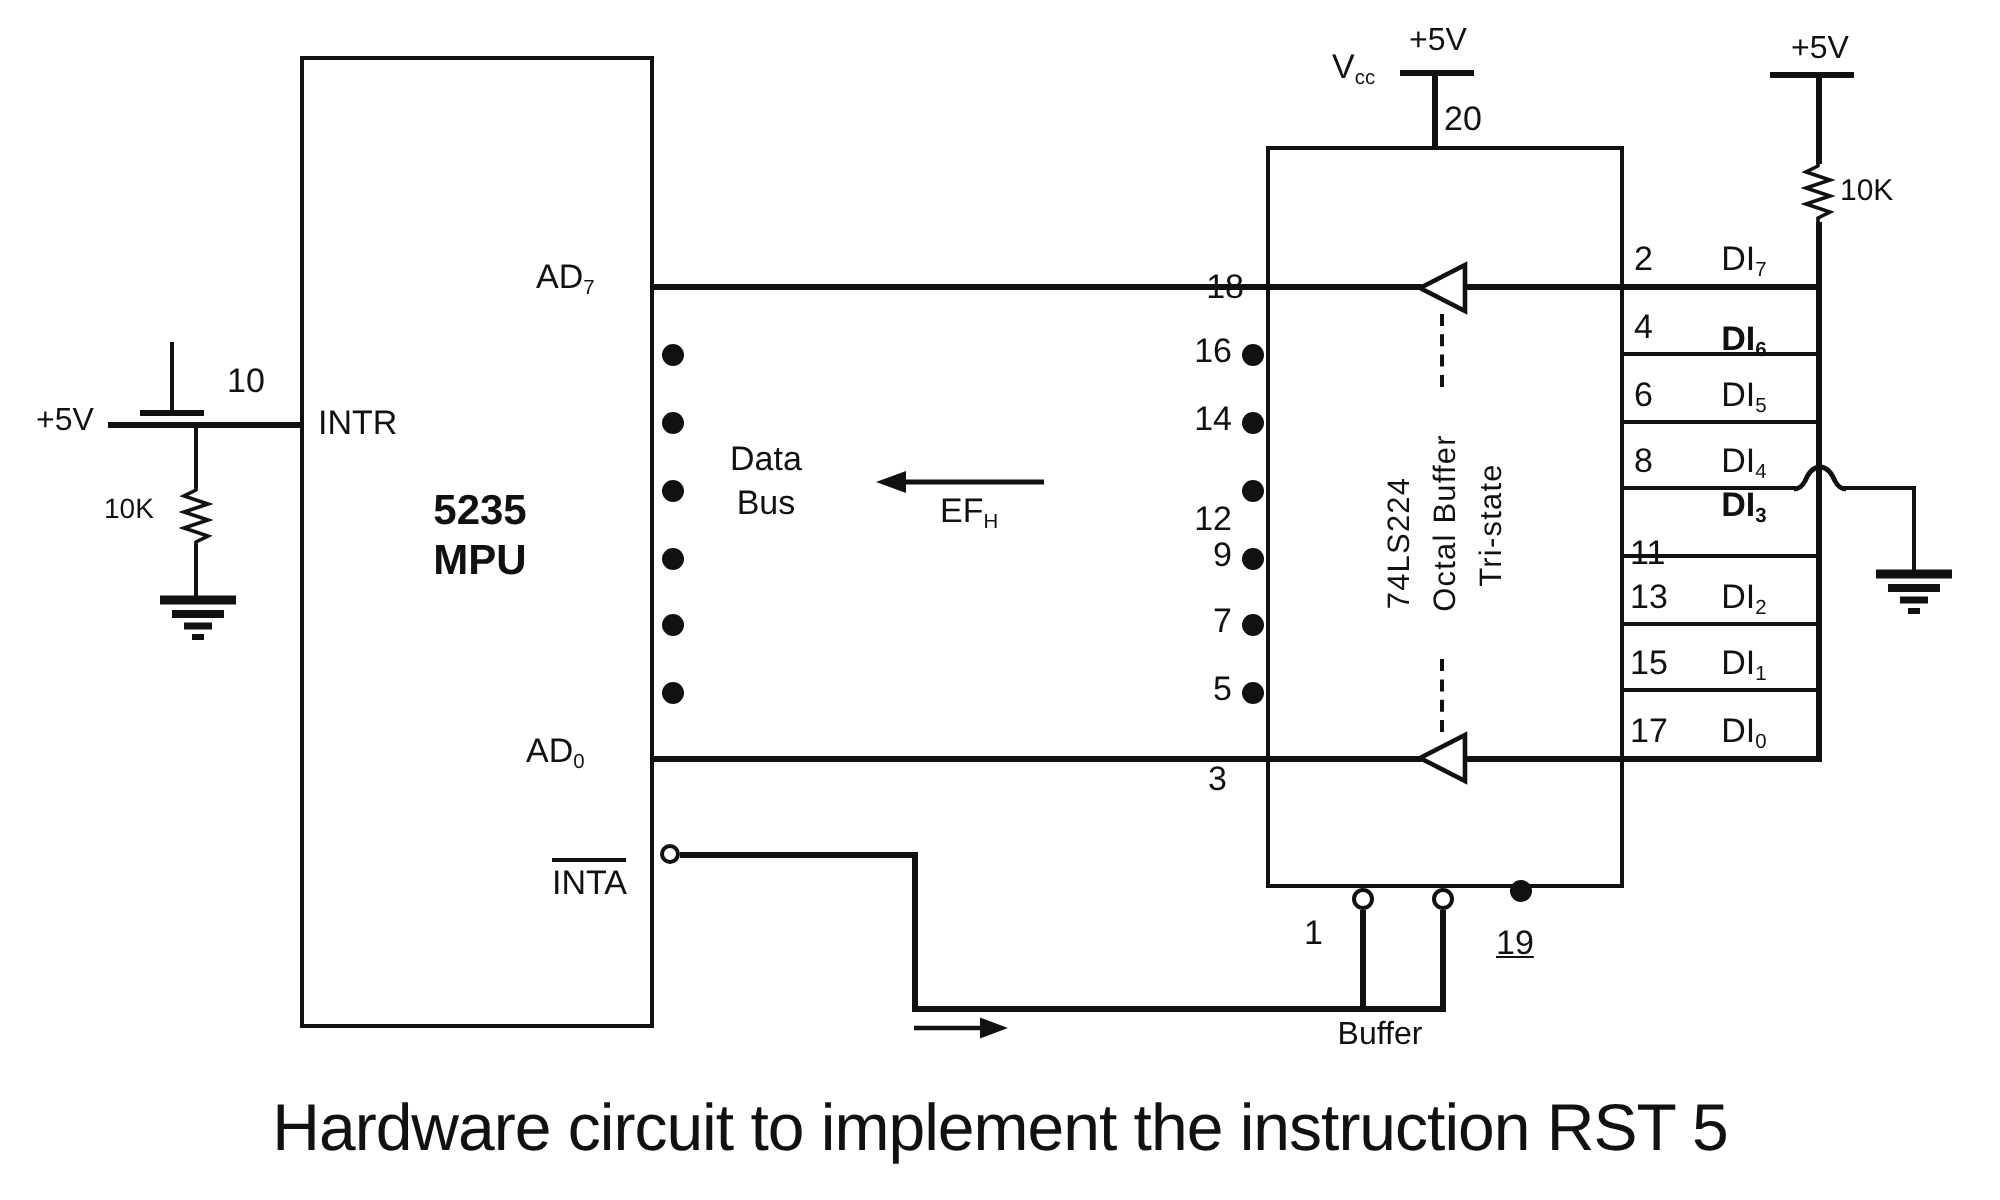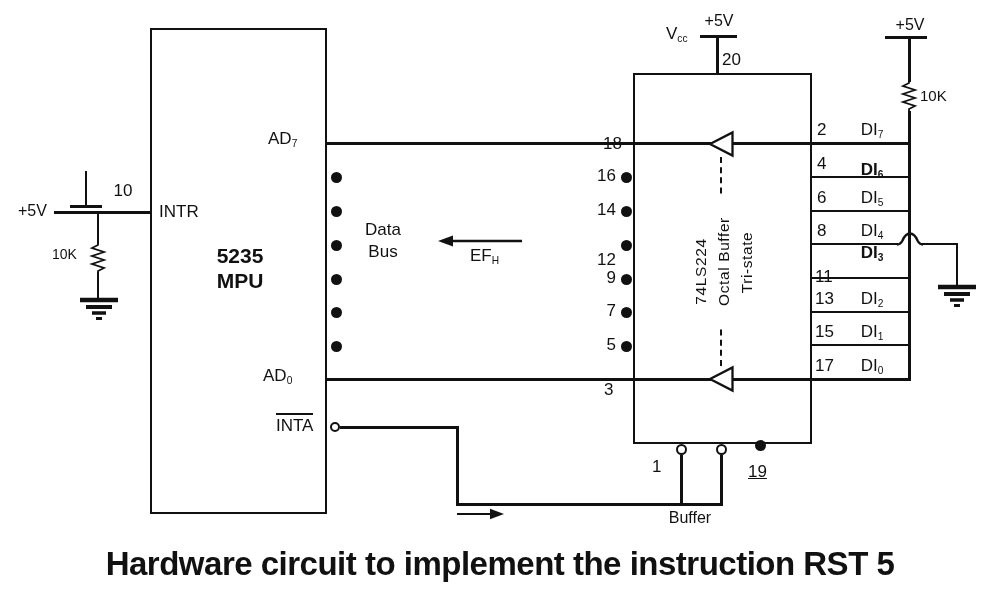--- a/index.html
+++ b/index.html
@@ -12,21 +12,21 @@
   .dot{position:absolute;width:11px;height:11px;border-radius:50%;background:#111;}
   .bubble{position:absolute;border-radius:50%;border:2.3px solid #111;background:#fff;box-sizing:border-box;}
   .dash{position:absolute;width:0;border-left:2.2px dashed #111;}
   .vtext{position:absolute;display:flex;align-items:center;justify-content:center;
          transform:rotate(-90deg);font-size:15.5px;letter-spacing:0.6px;white-space:nowrap;background:#fff;}
   .center{text-align:center;}
   .right{text-align:right;}
   .bold{font-weight:bold;}
   .overline-text{display:inline-block;border-top:2.2px solid #111;padding-top:2px;}
   .title{position:absolute;left:0;top:545px;width:1000px;text-align:center;
-         font-size:33px;font-weight:bold;letter-spacing:-0.5px;color:#111;}
+         font-size:33px;font-weight:normal;letter-spacing:-0.5px;color:#111;}
   svg{position:absolute;overflow:visible;}
 </style>
 </head>
 <body>
 
 <div class="stage">
 
   <div class="box" style="left:150px;top:28px;width:177px;height:486px;"></div>
   <div class="lbl bold center" style="left:195px;top:245px;width:90px;font-size:21px;">5235</div>
   <div class="lbl bold center" style="left:195px;top:270px;width:90px;font-size:21px;">MPU</div>
@@ -155,21 +155,21 @@
 
   <div class="lbl center" style="left:850px;top:121px;width:44px;"><span>DI</span><span class="sub">7</span></div>
   <div class="lbl center" style="left:850px;top:161px;width:44px;font-weight:bold;"><span>DI</span><span class="sub">6</span></div>
   <div class="lbl center" style="left:850px;top:189px;width:44px;"><span>DI</span><span class="sub">5</span></div>
   <div class="lbl center" style="left:850px;top:222px;width:44px;"><span>DI</span><span class="sub">4</span></div>
   <div class="lbl center" style="left:850px;top:244px;width:44px;font-weight:bold;"><span>DI</span><span class="sub">3</span></div>
   <div class="lbl center" style="left:850px;top:290px;width:44px;"><span>DI</span><span class="sub">2</span></div>
   <div class="lbl center" style="left:850px;top:323px;width:44px;"><span>DI</span><span class="sub">1</span></div>
   <div class="lbl center" style="left:850px;top:357px;width:44px;"><span>DI</span><span class="sub">0</span></div>
 
-  <div class="lbl" style="left:276px;top:413px;">
+  <div class="lbl" style="left:276px;top:429px;">
     <span class="overline-text">INTA</span>
   </div>
   <div class="bubble" style="left:330px;top:422px;width:10px;height:10px;"></div>
   <div class="hl" style="left:340px;top:426px;width:118px;height:2.5px;"></div>
   <div class="vl" style="left:456px;top:426px;width:2.5px;height:79px;"></div>
   <div class="hl" style="left:456px;top:503px;width:267px;height:2.5px;"></div>
   <div class="vl" style="left:680px;top:455px;width:2.5px;height:50px;"></div>
   <div class="vl" style="left:720px;top:455px;width:2.5px;height:50px;"></div>
   <div class="bubble" style="left:676px;top:444px;width:11px;height:11px;"></div>
   <div class="bubble" style="left:716px;top:444px;width:11px;height:11px;"></div>

